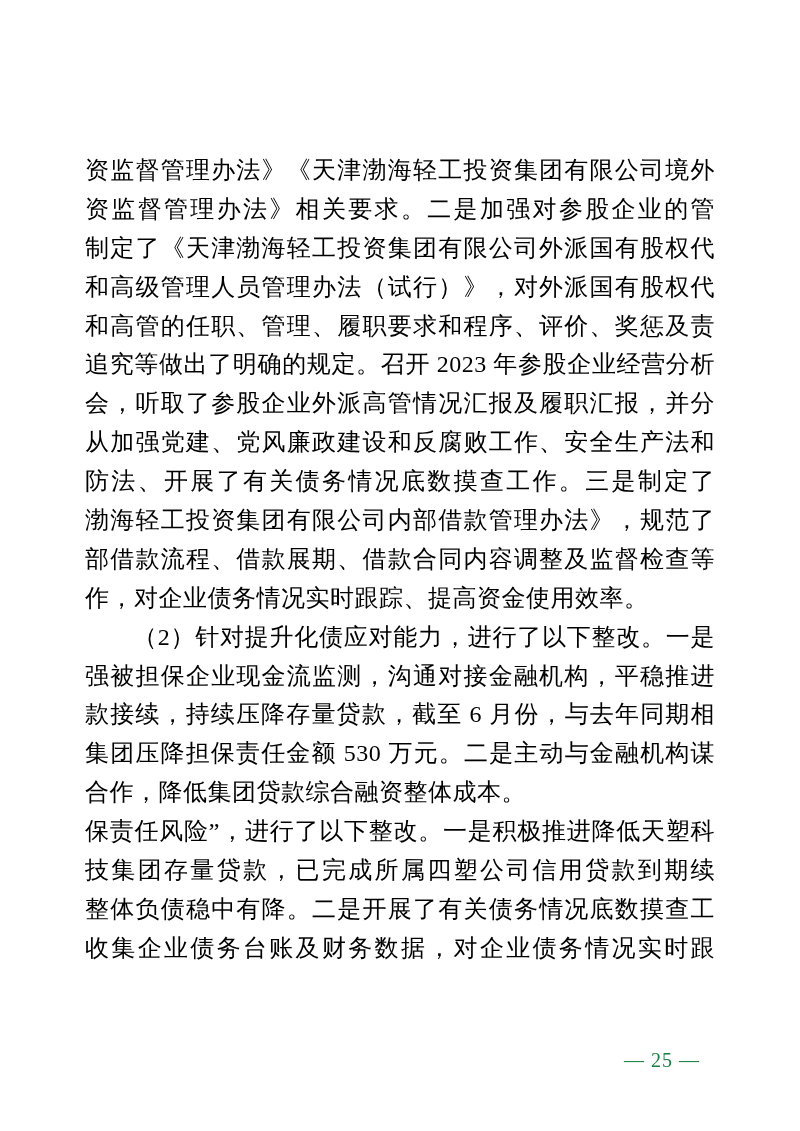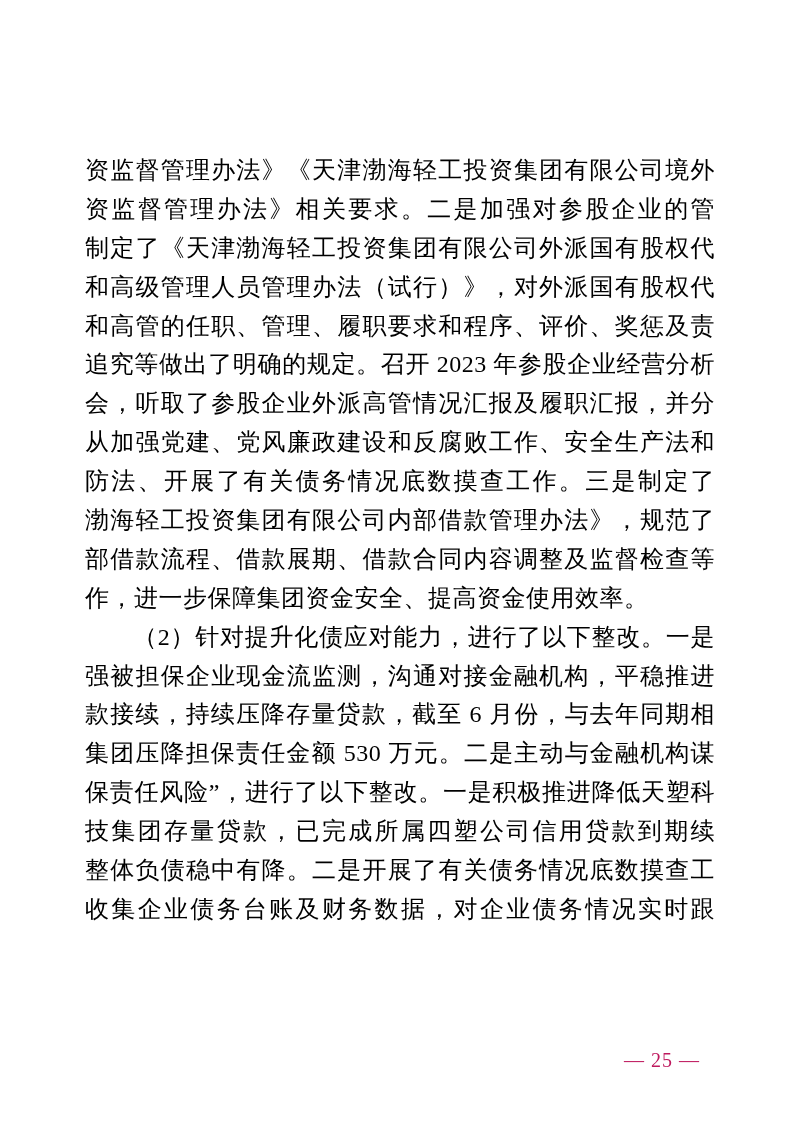--- a/index.html
+++ b/index.html
@@ -52,48 +52,49 @@
     font-weight: 400;
     font-family: "Liberation Sans", "DejaVu Sans", sans-serif;
   }
   .page-number {
     position: absolute;
     top: 1048px;
     right: 100px;
     font-size: 20px;
     line-height: 24px;
     font-family: "Liberation Serif", "DejaVu Serif", serif;
-    color: #be185d;
+    color: #15803d;
     letter-spacing: 1px;
   }
 </style>
 </head>
 <body>
 
 <div class="page">
   <div class="content">
       <div class="paragraph">
         <div class="line"><span class="seg">资监督管理办法》《天津渤海轻工投资集团有限公司境外投</span></div>
         <div class="line"><span class="seg">资监督管理办法》相关要求。</span><span class="seg bold">二是</span><span class="seg">加强对参股企业的管理。</span></div>
         <div class="line"><span class="seg">制定了《天津渤海轻工投资集团有限公司外派国有股权代表</span></div>
         <div class="line"><span class="seg">和高级管理人员管理办法（试行）》，对外派国有股权代表</span></div>
         <div class="line"><span class="seg">和高管的任职、管理、履职要求和程序、评价、奖惩及责任</span></div>
         <div class="line"><span class="seg">追究等做出了明确的规定。召开 2023 年参股企业经营分析</span></div>
         <div class="line"><span class="seg">会，听取了参股企业外派高管情况汇报及履职汇报，并分别</span></div>
         <div class="line"><span class="seg">从加强党建、党风廉政建设和反腐败工作、安全生产法和消</span></div>
         <div class="line"><span class="seg">防法、开展了有关债务情况底数摸查工作。</span><span class="seg bold">三是</span><span class="seg">制定了《天津</span></div>
         <div class="line"><span class="seg">渤海轻工投资集团有限公司内部借款管理办法》，规范了内</span></div>
         <div class="line"><span class="seg">部借款流程、借款展期、借款合同内容调整及监督检查等工</span></div>
-        <div class="line end"><span class="seg">作，进一步保障集团资金安全、提高资金使用效率。</span></div>
+        <div class="line end"><span class="seg">作，对企业债务情况实时跟踪、提高资金使用效率。</span></div>
       </div>
       <div class="paragraph">
         <div class="line indent"><span class="seg">（2）针对提升化债应对能力，进行了以下整改。</span><span class="seg bold">一是</span></div>
         <div class="line"><span class="seg">强被担保企业现金流监测，沟通对接金融机构，平稳推进贷</span></div>
         <div class="line"><span class="seg">款接续，持续压降存量贷款，截至 6 月份，与去年同期相比</span></div>
         <div class="line"><span class="seg">集团压降担保责任金额 530 万元。</span><span class="seg bold">二是</span><span class="seg">主动与金融机构谋求</span></div>
+        <div class="line end"><span class="seg">合作，降低集团贷款综合融资整体成本。</span></div>
       </div>
       <div class="paragraph">
         <div class="line"><span class="seg">保责任风险”，进行了以下整改。</span><span class="seg bold">一是</span><span class="seg">积极推进降低天塑科</span></div>
         <div class="line"><span class="seg">技集团存量贷款，已完成所属四塑公司信用贷款到期续贷，</span></div>
         <div class="line"><span class="seg">整体负债稳中有降。</span><span class="seg bold">二是</span><span class="seg">开展了有关债务情况底数摸查工作，</span></div>
         <div class="line end"><span class="seg">收集企业债务台账及财务数据，对企业债务情况实时跟踪。</span></div>
       </div>
     </div>
   <div class="page-number">— 25 —</div>
 </div>

